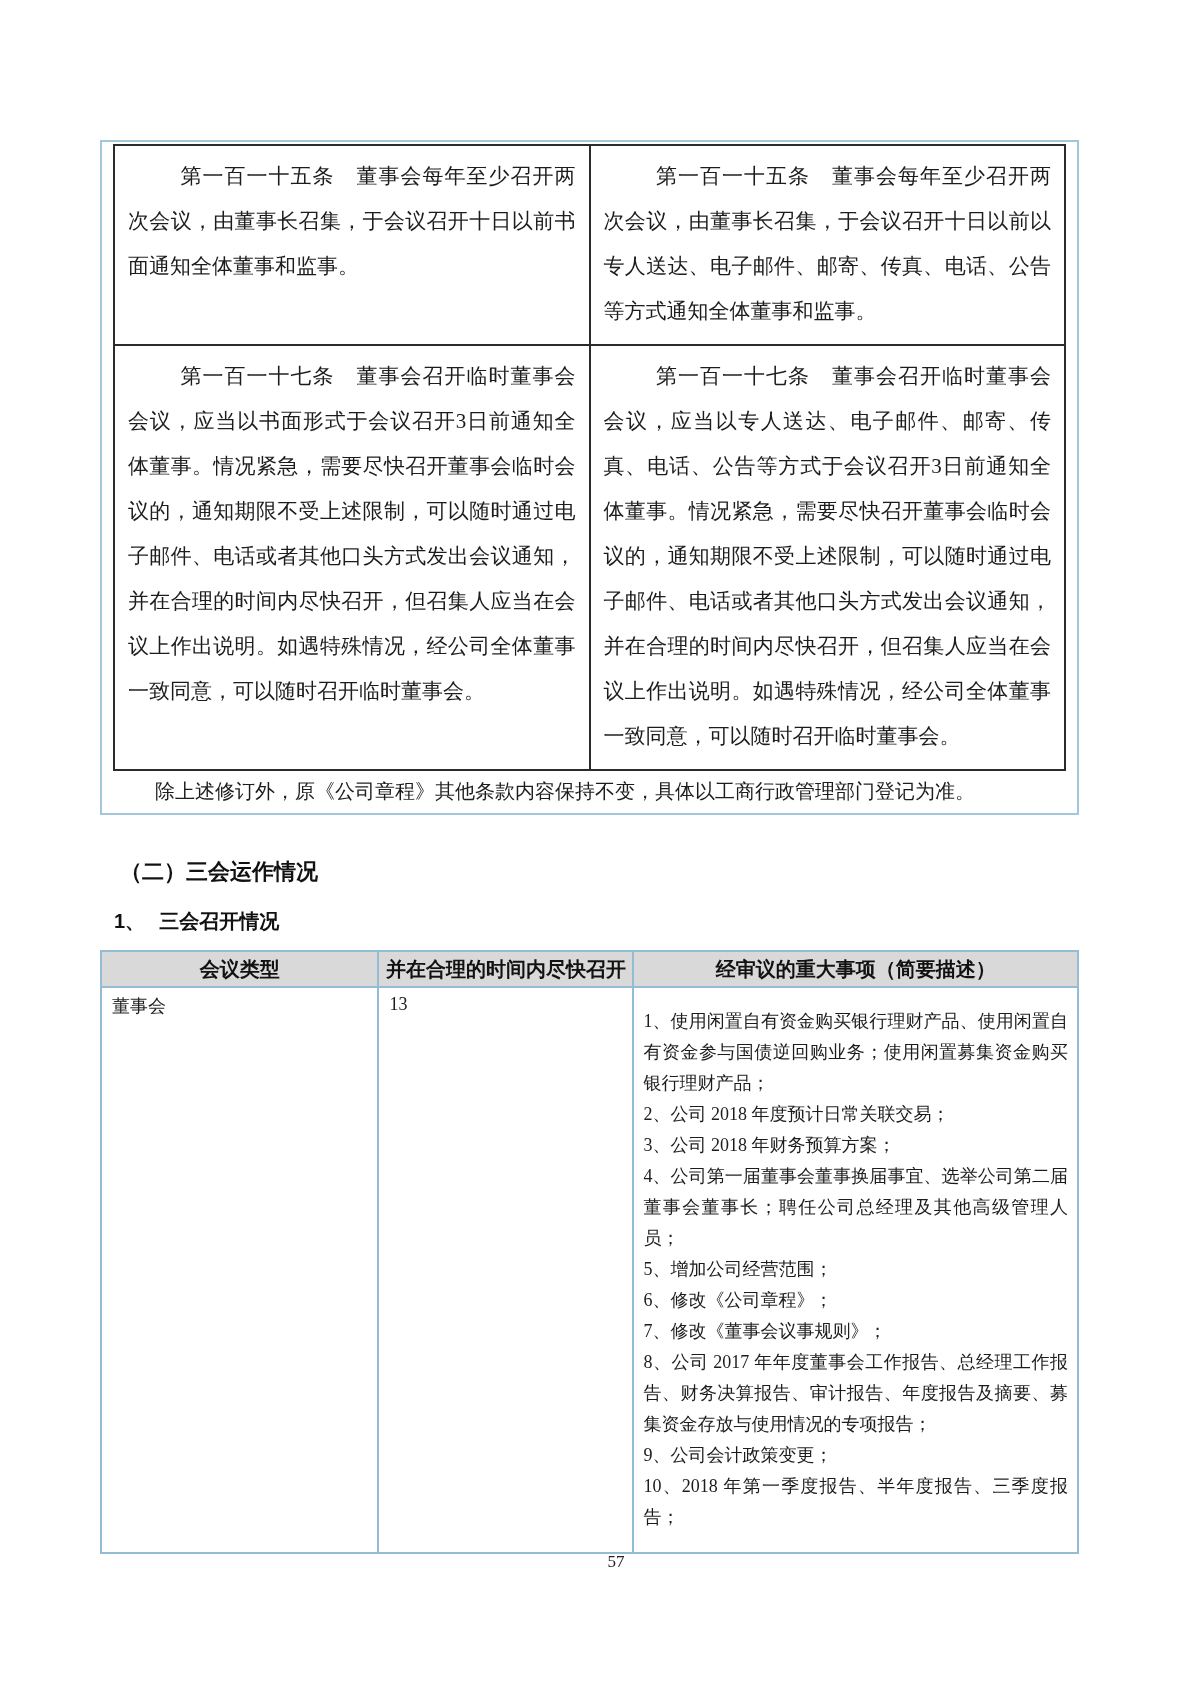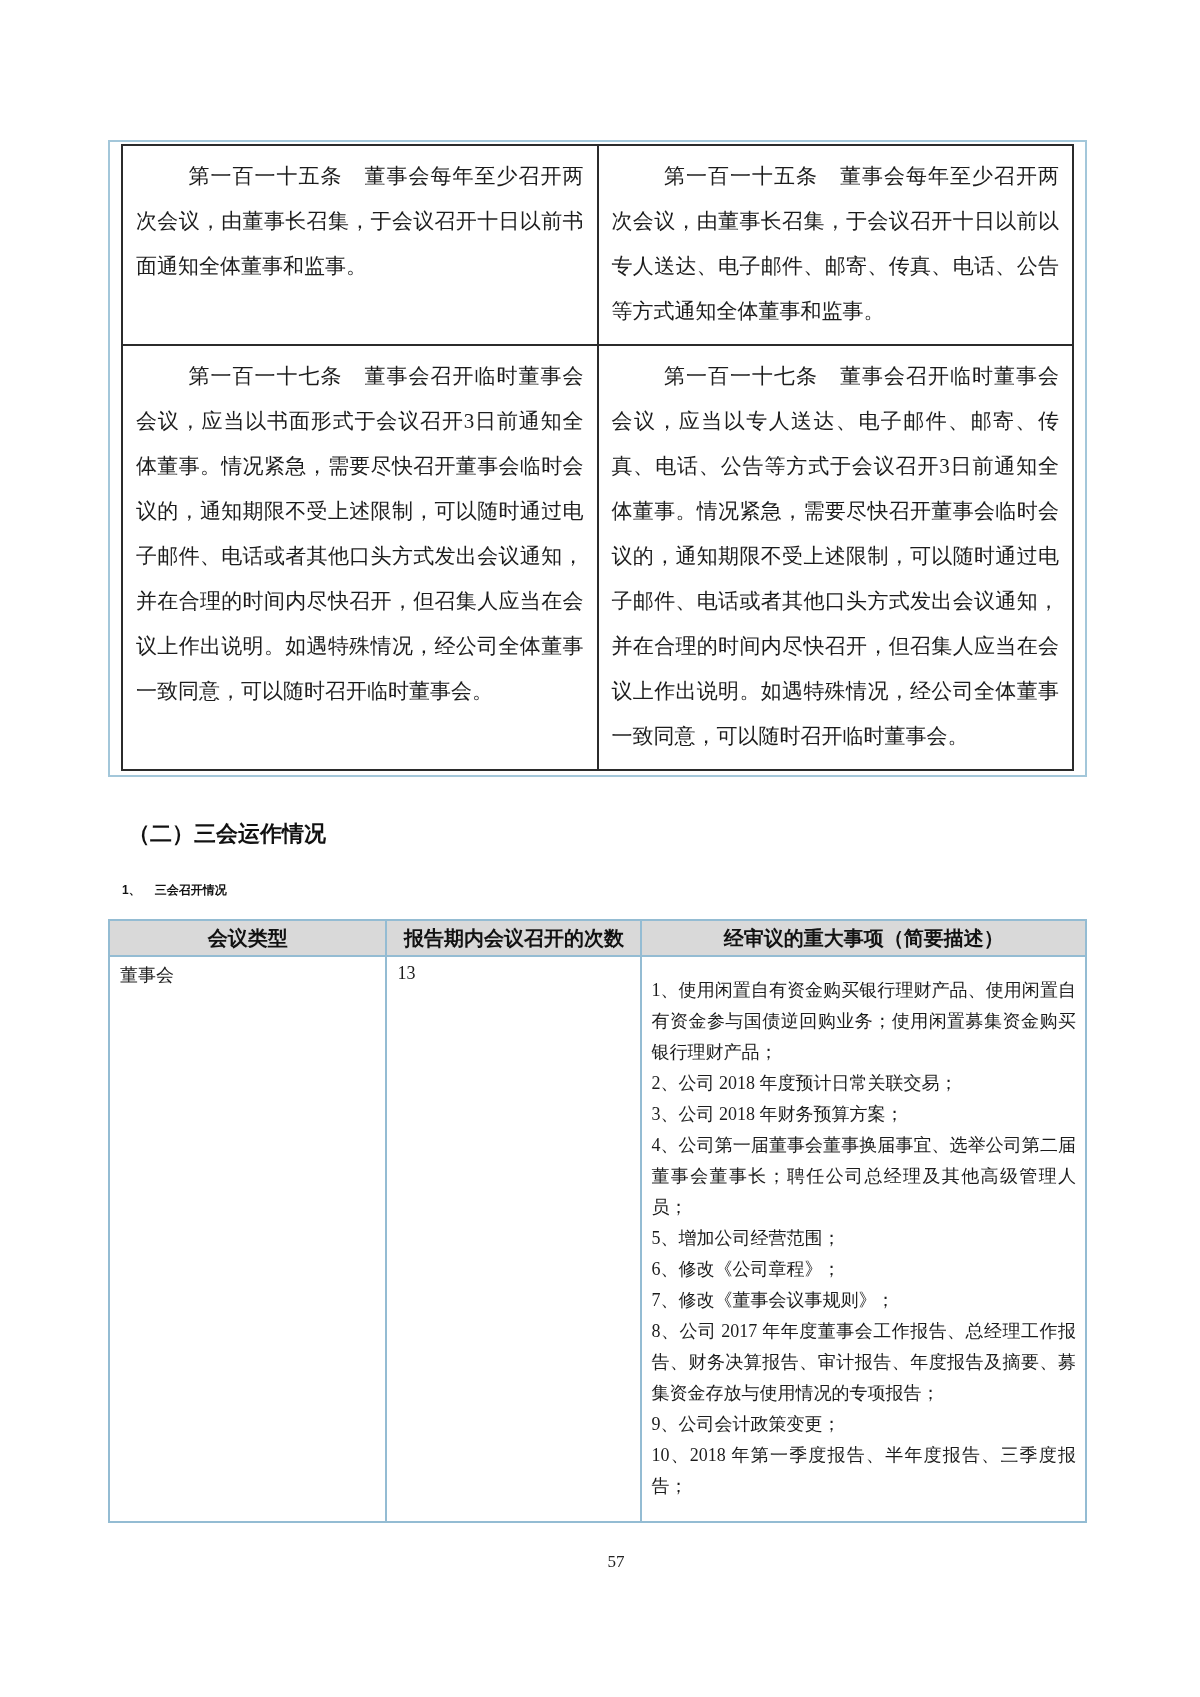--- a/index.html
+++ b/index.html
@@ -6,21 +6,21 @@
   body {
     width: 1200px; height: 1697px;
     background: #ffffff;
     color: #1c1c1c;
     font-family: "Liberation Serif", "DejaVu Serif", serif;
     position: relative;
     overflow: hidden;
   }
   .content {
     position: absolute;
-    left: 108px; top: 140px;
+    left: 100px; top: 140px;
     width: 979px;
   }
 
   
   .outer-box {
     border: 2px solid #a3c7da;
     padding: 2px 11px 4px 11px;
     background: #ffffff;
   }
   .charter-table {
@@ -51,25 +51,25 @@
     margin-top: 43px;
     padding-left: 20px;
     font-family: "Liberation Sans", "DejaVu Sans", sans-serif;
     font-weight: bold;
     font-size: 22px;
     line-height: 28px;
     color: #111;
   }
   .section-heading .title { }
   .subsection-heading {
-    margin-top: 29px;
+    margin-top: 22px;
     padding-left: 14px;
     font-family: "Liberation Sans", "DejaVu Sans", sans-serif;
     font-weight: bold;
-    font-size: 12px;
+    font-size: 20px;
     line-height: 26px;
     color: #111;
   }
   .subsection-heading .title { margin-left: 14px; }
 
   
   .meetings-table {
     margin-top: 16px;
     width: 100%;
     border-collapse: collapse;
@@ -120,40 +120,41 @@
         <tr>
           <td>第一百一十五条　董事会每年至少召开两次会议，由董事长召集，于会议召开十日以前书面通知全体董事和监事。</td>
           <td>第一百一十五条　董事会每年至少召开两次会议，由董事长召集，于会议召开十日以前以专人送达、电子邮件、邮寄、传真、电话、公告等方式通知全体董事和监事。</td>
         </tr>
         <tr>
           <td>第一百一十七条　董事会召开临时董事会会议，应当以书面形式于会议召开3日前通知全体董事。情况紧急，需要尽快召开董事会临时会议的，通知期限不受上述限制，可以随时通过电子邮件、电话或者其他口头方式发出会议通知，并在合理的时间内尽快召开，但召集人应当在会议上作出说明。如遇特殊情况，经公司全体董事一致同意，可以随时召开临时董事会。</td>
           <td>第一百一十七条　董事会召开临时董事会会议，应当以专人送达、电子邮件、邮寄、传真、电话、公告等方式于会议召开3日前通知全体董事。情况紧急，需要尽快召开董事会临时会议的，通知期限不受上述限制，可以随时通过电子邮件、电话或者其他口头方式发出会议通知，并在合理的时间内尽快召开，但召集人应当在会议上作出说明。如遇特殊情况，经公司全体董事一致同意，可以随时召开临时董事会。</td>
         </tr>
       </tbody>
     </table>
+    <p class="charter-note">除上述修订外，原《公司章程》其他条款内容保持不变，具体以工商行政管理部门登记为准。</p>
   </div>
 
   <div class="section-heading">
     <span class="num">（二）</span><span class="title">三会运作情况</span>
   </div>
 
   <div class="subsection-heading">
     <span class="num">1、</span><span class="title">三会召开情况</span>
   </div>
 
   <table class="meetings-table">
     <colgroup>
       <col style="width:28.4%">
       <col style="width:26.1%">
       <col style="width:45.5%">
     </colgroup>
     <thead>
       <tr>
         <th>会议类型</th>
-        <th>报告期内会议召开的次数</th>
+        <th>并在合理的时间内尽快召开</th>
         <th>经审议的重大事项（简要描述）</th>
       </tr>
     </thead>
     <tbody>
       <tr>
         <td class="cell-type">董事会</td>
         <td class="cell-count">13</td>
         <td class="cell-items">
             <div class="item-line">1、使用闲置自有资金购买银行理财产品、使用闲置自有资金参与国债逆回购业务；使用闲置募集资金购买银行理财产品；</div>
             <div class="item-line">2、公司 2018 年度预计日常关联交易；</div>

